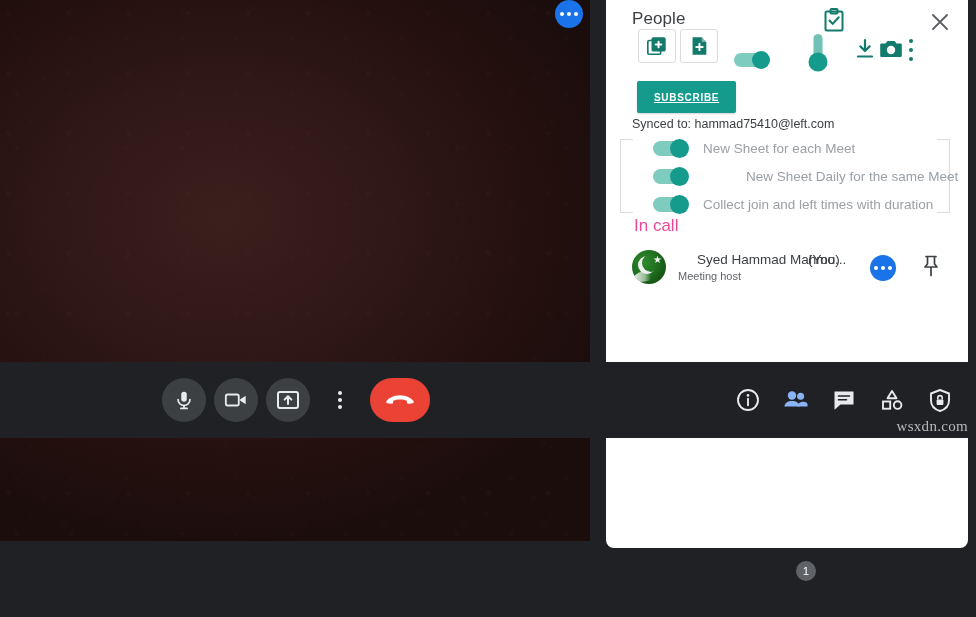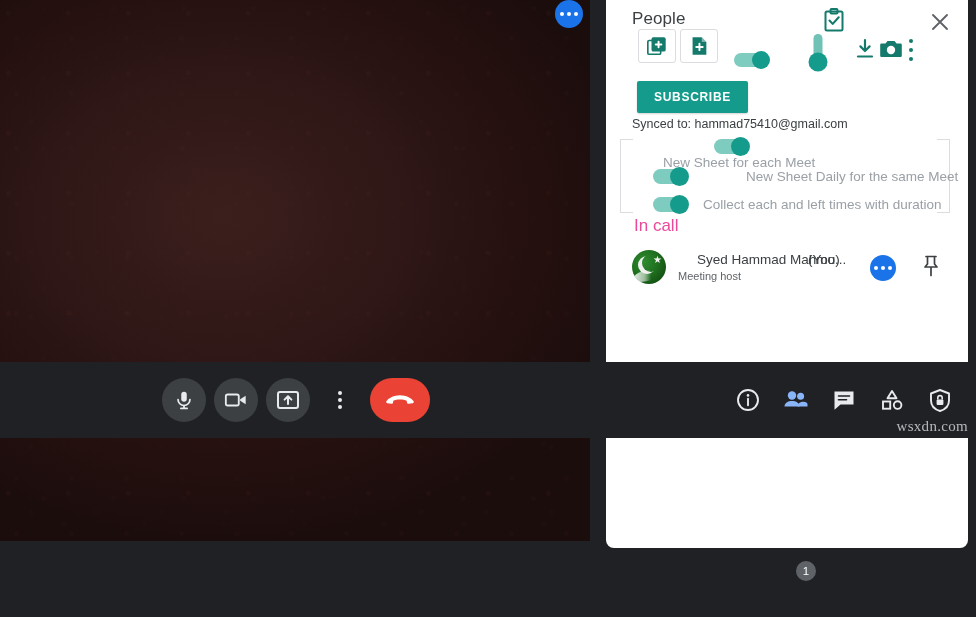--- a/index.html
+++ b/index.html
@@ -135,26 +135,27 @@
 
   #subscribe-btn {
     position: absolute;
     left: 31px; top: 81px;
     height: 32px;
     padding: 0 17px;
     background: #159b8c;
     color: #fff;
     border: none;
     border-radius: 2px;
-    font-size: 12px;
+    font-size: 10px;
     font-weight: bold;
     letter-spacing: .7px;
     font-family: "Liberation Sans", sans-serif;
     cursor: pointer;
     box-shadow: 0 1px 2px rgba(0,0,0,.18);
+    text-decoration: underline;
   }
   #synced-text {
     position: absolute;
     left: 26px; top: 117px;
     font-size: 12.5px;
     color: #3c4043;
   }
 
   
   #toggle-group {
@@ -412,48 +413,48 @@
     </div>
 
     <div class="tiny-icon" id="icon-kebab">
       <i></i>
       <i></i>
       <i></i>
     </div>
 
     <button id="subscribe-btn">SUBSCRIBE</button>
 
-    <div id="synced-text">Synced to: hammad75410@gmail.com</div>
+    <div id="synced-text">Synced to: hammad75410@left.com</div>
 
     <div id="toggle-group">
       <div class="bracket left"></div>
       <div class="bracket right"></div>
 
-      <div class="opt-row" style="top:-2px;flex-direction:column;">
+      <div class="opt-row" style="top:-2px;">
         <span class="opt-switch">
           <span class="track"></span>
           <span class="knob"></span>
         </span>
         <span class="opt-label">New Sheet for each Meet</span>
       </div>
 
       <div class="opt-row" style="top:26px;gap:43px;">
         <span class="opt-switch">
           <span class="track"></span>
           <span class="knob"></span>
         </span>
         <span class="opt-label">New Sheet Daily for the same Meet</span>
       </div>
 
       <div class="opt-row" style="top:54px;">
         <span class="opt-switch">
           <span class="track"></span>
           <span class="knob"></span>
         </span>
-        <span class="opt-label">Collect each and left times with duration</span>
+        <span class="opt-label">Collect join and left times with duration</span>
       </div>
     </div>
 
     <div id="in-call-label">In call</div>
 
     <div id="participant-row">
       <div id="avatar">
         <div class="swoosh"></div>
         <div class="crescent"></div>
         <div class="star">★</div>

